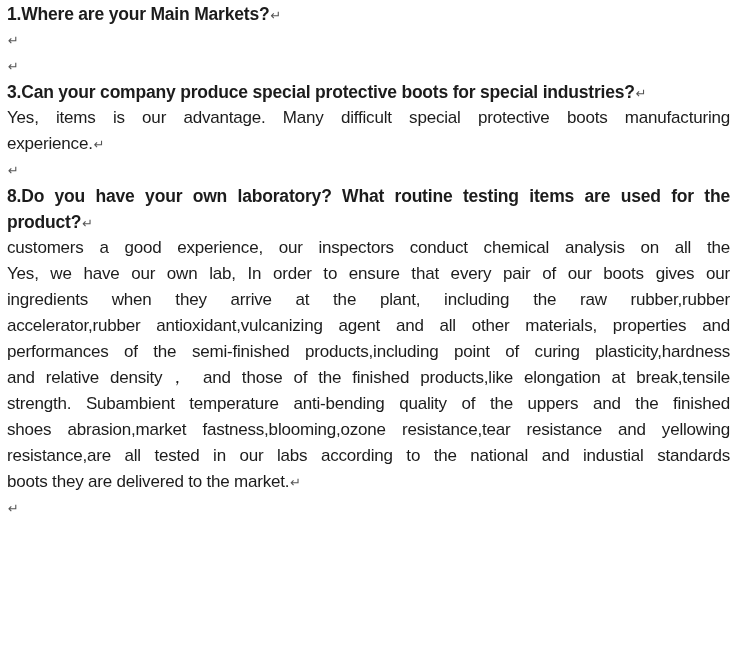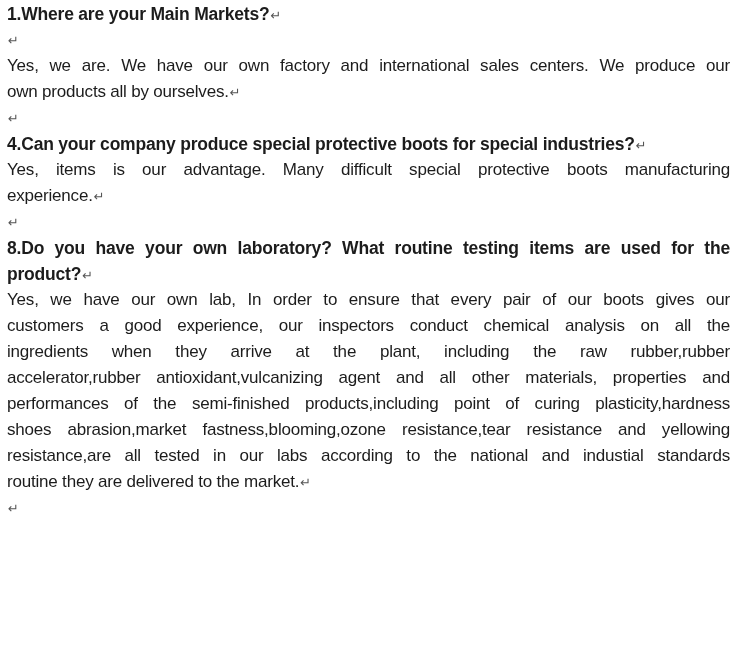--- a/index.html
+++ b/index.html
@@ -36,49 +36,47 @@
 <div class="page">
 
   <section class="qa">
     <div class="q">
         <div class="line last"><span>1.Where are your Main Markets?</span><span class="mark">↵</span></div>
       </div>
     <div class="blank"><span class="mark">↵</span></div>
   </section>
 
   <section class="qa">
-    <div class="a">
-        <div class="line just"><span>Yes, we are. We have our own factory and international sales centers. We produce our</span></div>
-        <div class="line last"><span>own products all by ourselves.</span><span class="mark">↵</span></div>
-      </div>
     <div class="blank"><span class="mark">↵</span></div>
   </section>
 
   <section class="qa">
     <div class="q">
-        <div class="line last"><span>4.Can your company produce special protective boots for special industries?</span><span class="mark">↵</span></div>
+        <div class="line last"><span>3.Can your company produce special protective boots for special industries?</span><span class="mark">↵</span></div>
       </div>
     <div class="a">
         <div class="line just"><span>Yes, items is our advantage. Many difficult special protective boots manufacturing</span></div>
         <div class="line last"><span>experience.</span><span class="mark">↵</span></div>
       </div>
     <div class="blank"><span class="mark">↵</span></div>
   </section>
 
   <section class="qa">
     <div class="q">
         <div class="line just"><span>8.Do you have your own laboratory? What routine testing items are used for the</span></div>
         <div class="line last"><span>product?</span><span class="mark">↵</span></div>
       </div>
     <div class="a">
+        <div class="line just"><span>customers a good experience, our inspectors conduct chemical analysis on all the</span></div>
         <div class="line just"><span>Yes, we have our own lab, In order to ensure that every pair of our boots gives our</span></div>
-        <div class="line just"><span>customers a good experience, our inspectors conduct chemical analysis on all the</span></div>
         <div class="line just"><span>ingredients when they arrive at the plant, including the raw rubber,rubber</span></div>
         <div class="line just"><span>accelerator,rubber antioxidant,vulcanizing agent and all other materials, properties and</span></div>
         <div class="line just"><span>performances of the semi-finished products,including point of curing plasticity,hardness</span></div>
+        <div class="line just"><span>and relative density， and those of the finished products,like elongation at break,tensile</span></div>
+        <div class="line just"><span>strength. Subambient temperature anti-bending quality of the uppers and the finished</span></div>
         <div class="line just"><span>shoes abrasion,market fastness,blooming,ozone resistance,tear resistance and yellowing</span></div>
         <div class="line just"><span>resistance,are all tested in our labs according to the national and industial standards</span></div>
-        <div class="line last"><span>routine they are delivered to the market.</span><span class="mark">↵</span></div>
+        <div class="line last"><span>boots they are delivered to the market.</span><span class="mark">↵</span></div>
       </div>
     <div class="blank"><span class="mark">↵</span></div>
   </section>
 
 </div>
 
 </body></html>

